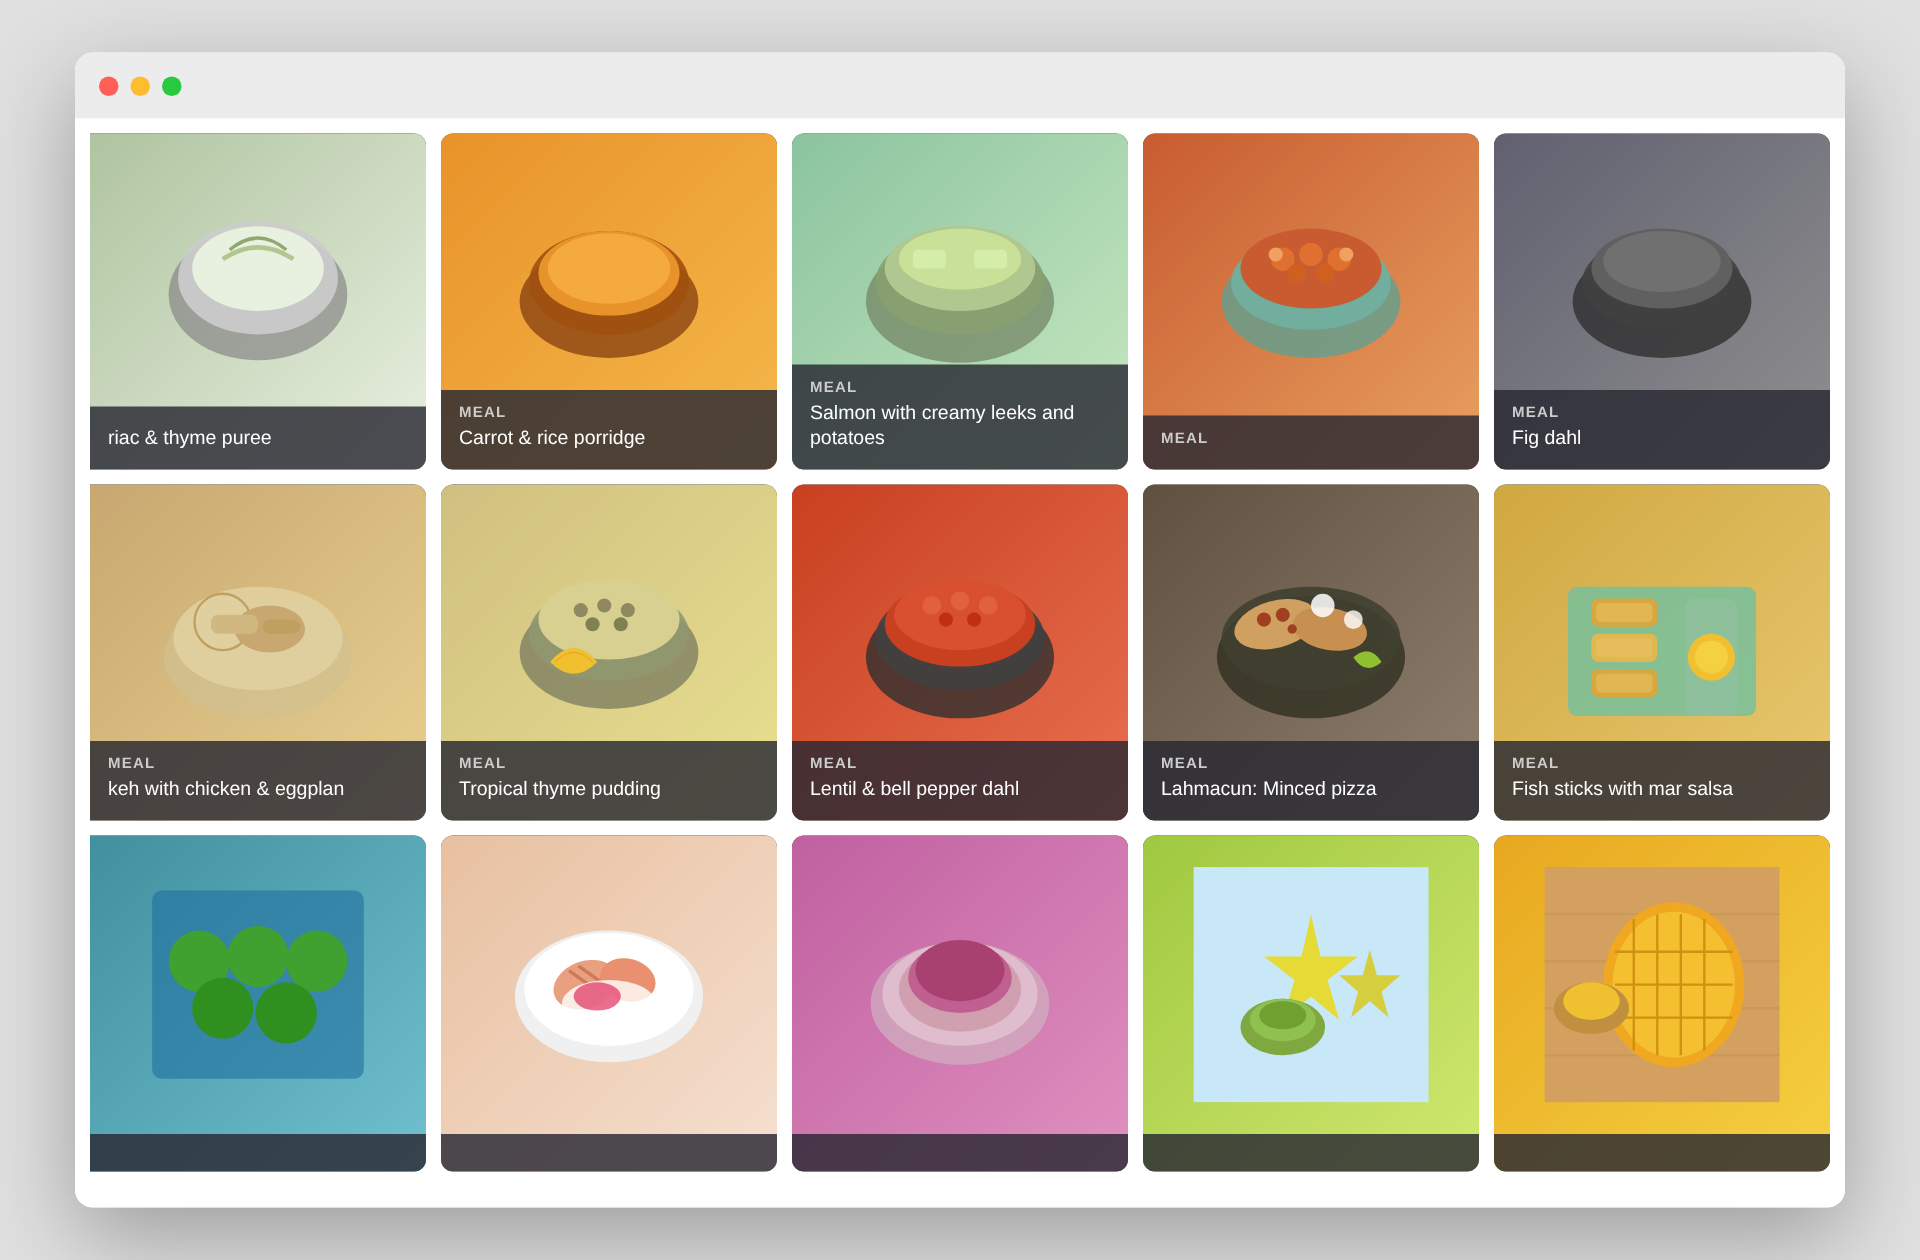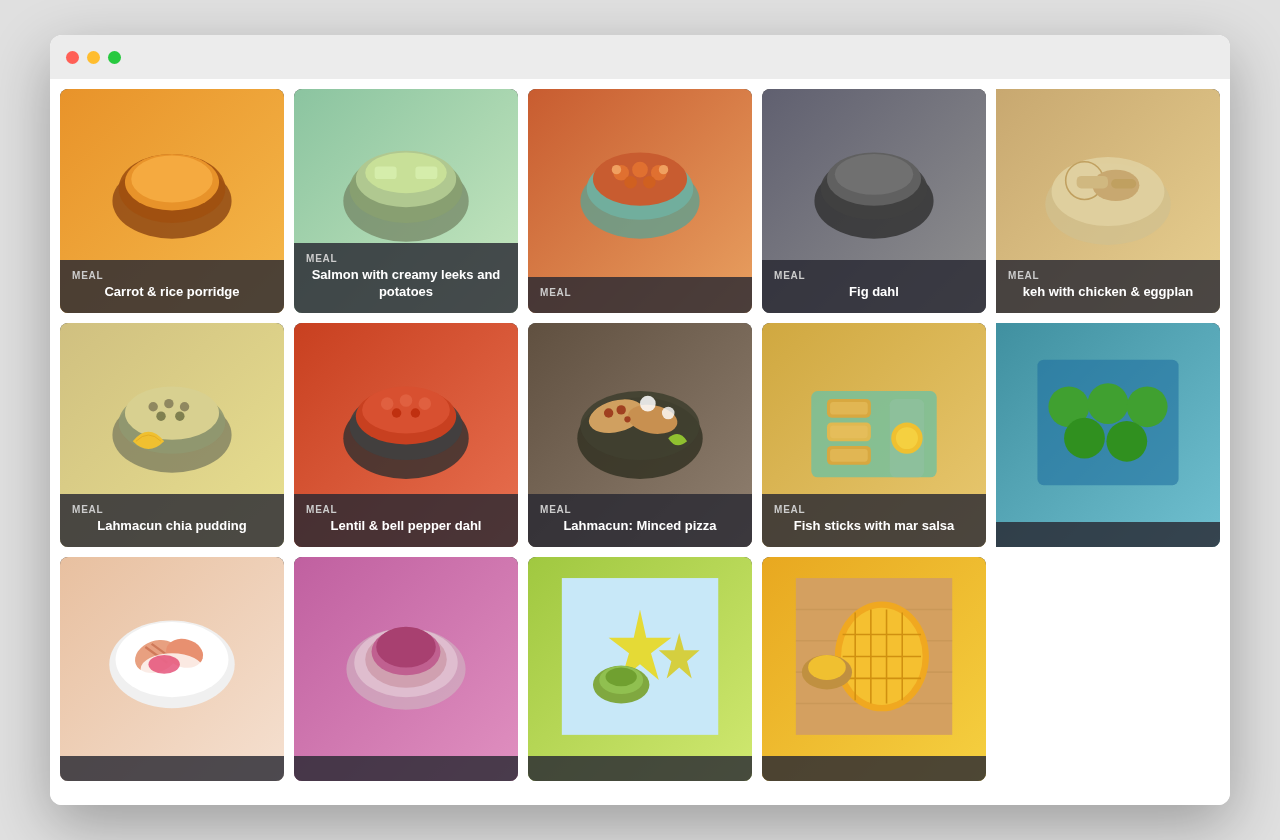--- a/index.html
+++ b/index.html
@@ -80,24 +80,23 @@
       font-size: 10px;
       font-weight: 600;
       letter-spacing: 0.08em;
       color: #ccc;
       text-transform: uppercase;
       margin-bottom: 3px;
     }
 
     .meal-card .overlay .title {
       font-size: 13px;
-      font-weight: 700;
+      font-weight: 400;
       color: #fff;
       line-height: 1.3;
-      text-align: center;
     }
 
     
     .meal-card.partial-left {
       border-radius: 0 8px 8px 0;
     }
 
     
     .bg-celeriac { background: linear-gradient(135deg, #b0c4a0, #e8f0e0); }
     .bg-carrot { background: linear-gradient(135deg, #e8932a, #f5b84a); }
@@ -138,20 +137,35 @@
 <div class="browser-window">
   <div class="title-bar">
     <div class="traffic-light close"></div>
     <div class="traffic-light minimize"></div>
     <div class="traffic-light maximize"></div>
   </div>
 
   <div class="content-area">
     <div class="meal-grid">
 
+      <div class="meal-card partial-left">
+        <div class="card-image bg-celeriac">
+          <svg viewBox="0 0 100 100" xmlns="http://www.w3.org/2000/svg">
+            <ellipse cx="50" cy="55" rx="38" ry="28" fill="#888" opacity="0.7"></ellipse>
+            <ellipse cx="50" cy="48" rx="34" ry="24" fill="#ccc" opacity="0.9"></ellipse>
+            <ellipse cx="50" cy="44" rx="28" ry="18" fill="#e8f0e0"></ellipse>
+            <path d="M35 40 Q50 30 65 40" stroke="#b0c890" stroke-width="2" fill="none"></path>
+            <path d="M38 36 Q50 26 62 36" stroke="#90a870" stroke-width="1.5" fill="none"></path>
+          </svg>
+        </div>
+        <div class="overlay">
+          <div class="label"></div>
+          <div class="title">riac &amp; thyme puree</div>
+        </div>
+      </div>
 
       <div class="meal-card">
         <div class="card-image bg-carrot">
           <svg viewBox="0 0 100 100" xmlns="http://www.w3.org/2000/svg">
             <ellipse cx="50" cy="58" rx="38" ry="24" fill="#8B4513" opacity="0.8"></ellipse>
             <ellipse cx="50" cy="50" rx="34" ry="22" fill="#a0500f" opacity="0.9"></ellipse>
             <ellipse cx="50" cy="46" rx="30" ry="18" fill="#e8932a"></ellipse>
             <ellipse cx="50" cy="44" rx="26" ry="15" fill="#f5aa40"></ellipse>
           </svg>
         </div>
@@ -241,21 +255,21 @@
             <circle cx="58" cy="40" r="3" fill="#908860"></circle>
             <circle cx="43" cy="46" r="3" fill="#808050"></circle>
             <circle cx="55" cy="46" r="3" fill="#808050"></circle>
 
             <path d="M25 62 Q35 50 45 62 Q35 72 25 62Z" fill="#f0c030"></path>
             <path d="M27 62 Q35 54 43 62" stroke="#e0a820" stroke-width="0.5" fill="none"></path>
           </svg>
         </div>
         <div class="overlay">
           <div class="label">MEAL</div>
-          <div class="title">Lahmacun chia pudding</div>
+          <div class="title">Tropical thyme pudding</div>
         </div>
       </div>
 
       <div class="meal-card">
         <div class="card-image bg-lentil">
           <svg viewBox="0 0 100 100" xmlns="http://www.w3.org/2000/svg">
             <ellipse cx="50" cy="60" rx="40" ry="26" fill="#303030" opacity="0.8"></ellipse>
             <ellipse cx="50" cy="52" rx="36" ry="22" fill="#404040" opacity="0.9"></ellipse>
             <ellipse cx="50" cy="46" rx="32" ry="18" fill="#c84020"></ellipse>
             <ellipse cx="50" cy="42" rx="28" ry="15" fill="#d85030"></ellipse>

